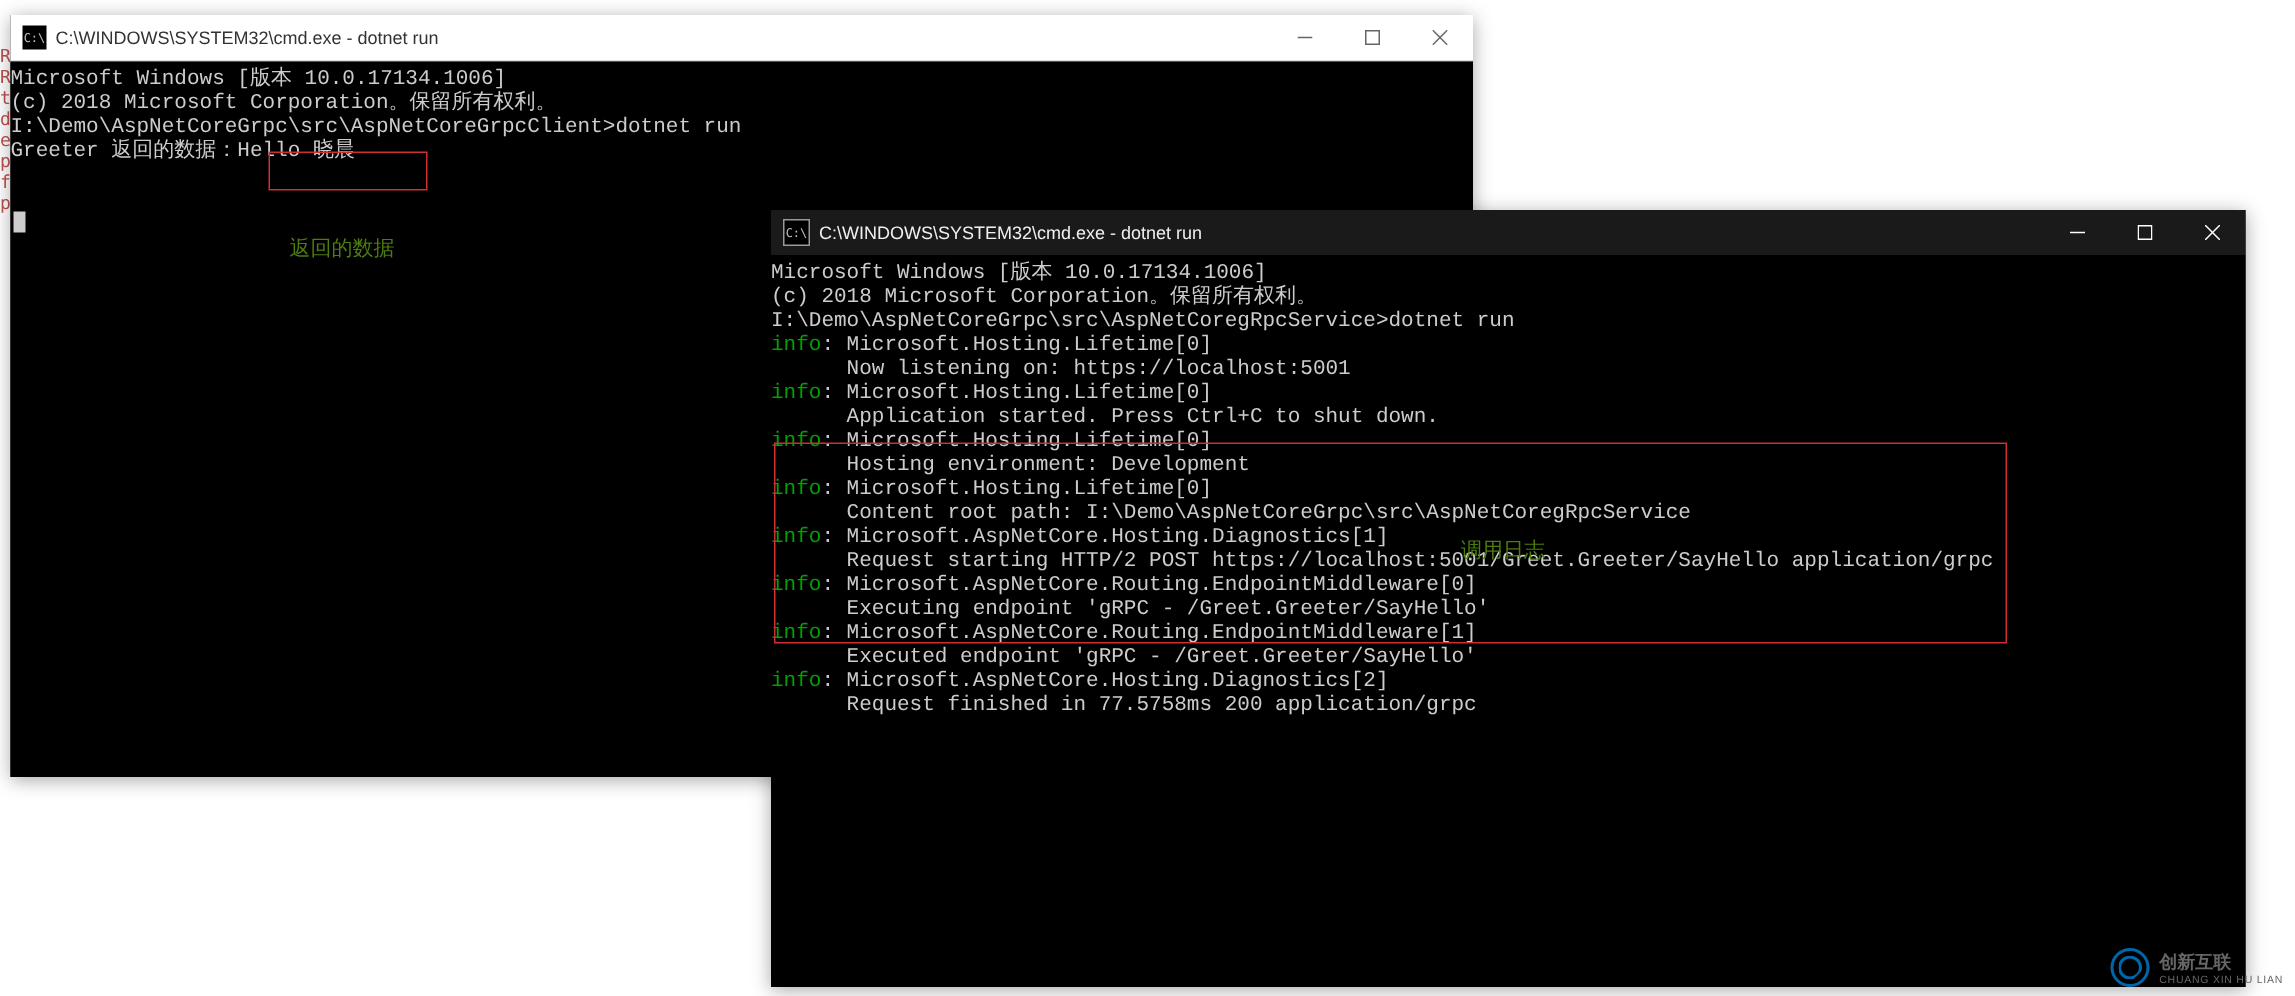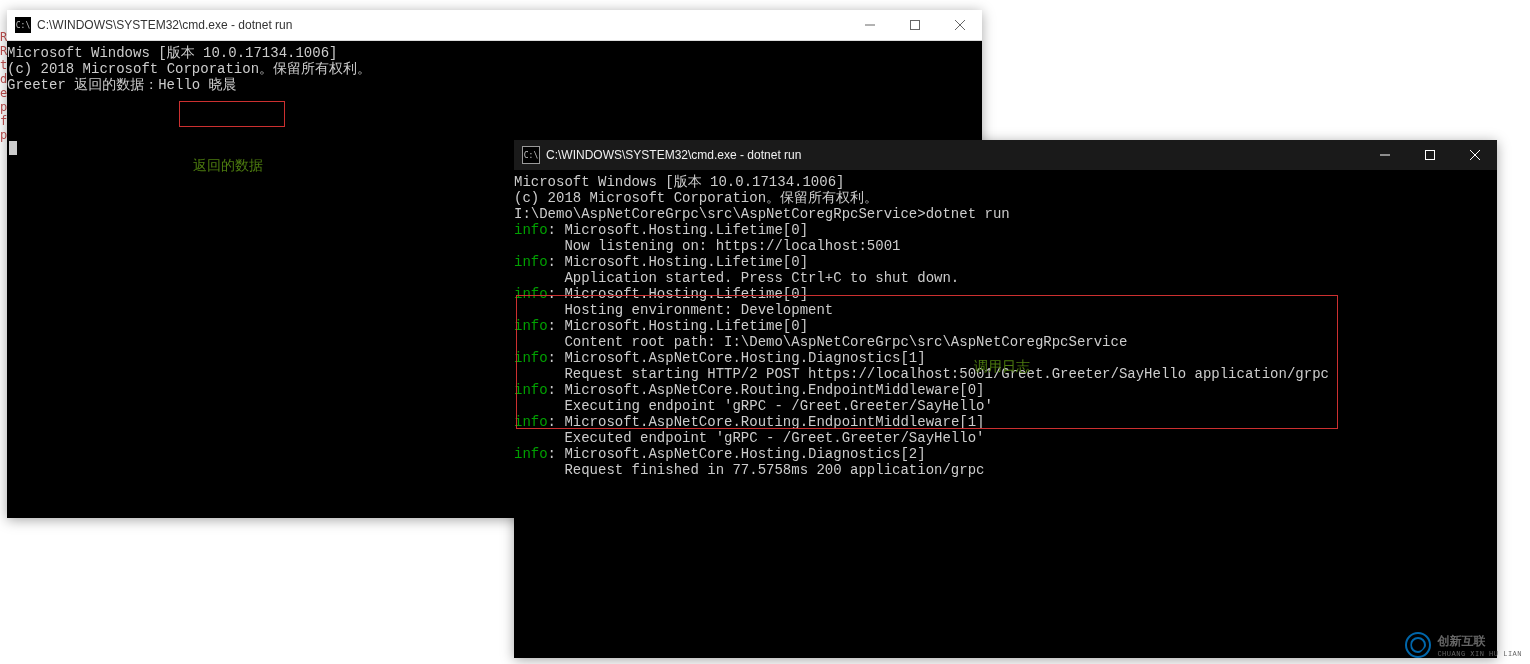--- a/index.html
+++ b/index.html
@@ -114,21 +114,21 @@
   }
   .watermark {
     position: absolute;
     right: 8px;
     bottom: 6px;
     display: flex;
     align-items: center;
     gap: 6px;
     font-size: 12px;
     color: #666;
-    font-family: Liberation Mono, monospace;
+    font-family: Liberation Sans, sans-serif;
     z-index: 50;
   }
   .watermark .logo {
     width: 22px; height: 22px; border: 2px solid #0066aa;
     border-radius: 50%; position: relative;
   }
   .watermark .logo::before {
     content:""; position:absolute; left:3px; top:3px; right:3px; bottom:3px;
     border:2px solid #0066aa; border-radius:50%;
     clip-path: polygon(0 0, 100% 0, 100% 60%, 60% 100%, 0 100%);
@@ -168,21 +168,21 @@
           </svg>
       </div>
       <div class="win-btn">
         <svg viewBox="0 0 10 10">
             <line x1="0" y1="0" x2="10" y2="10" stroke="currentColor" stroke-width="1"></line>
             <line x1="10" y1="0" x2="0" y2="10" stroke="currentColor" stroke-width="1"></line>
           </svg>
       </div>
     </div>
   </div>
-  <div class="term" id="term1"><span class="line">Microsoft Windows [版本 10.0.17134.1006]</span><span class="line">(c) 2018 Microsoft Corporation。保留所有权利。</span><span class="line"></span><span class="line">Greeter 返回的数据：Hello 晓晨</span><span class="line"></span>
+  <div class="term" id="term1"><span class="line">Microsoft Windows [版本 10.0.17134.1006]</span><span class="line">(c) 2018 Microsoft Corporation。保留所有权利。</span><span class="line"></span><span class="line">I:\Demo\AspNetCoreGrpc\src\AspNetCoreGrpcClient&gt;dotnet run</span><span class="line">Greeter 返回的数据：Hello 晓晨</span><span class="line"></span>
     
     <span class="cursor" style="position:absolute; left:2px; top:100px;"></span>
     <div class="annot-box" style="left:172px; top:60px; width:104px; height:24px;"></div>
     <div class="annot-text" style="left:186px; top:116px;">返回的数据</div>
   </div>
 </div>
 
 <div class="window" style="left:514px; top:140px; width:983px; height:518px; z-index:2;">
   <div class="titlebar dark">
     <span class="title-icon">C:\</span>

